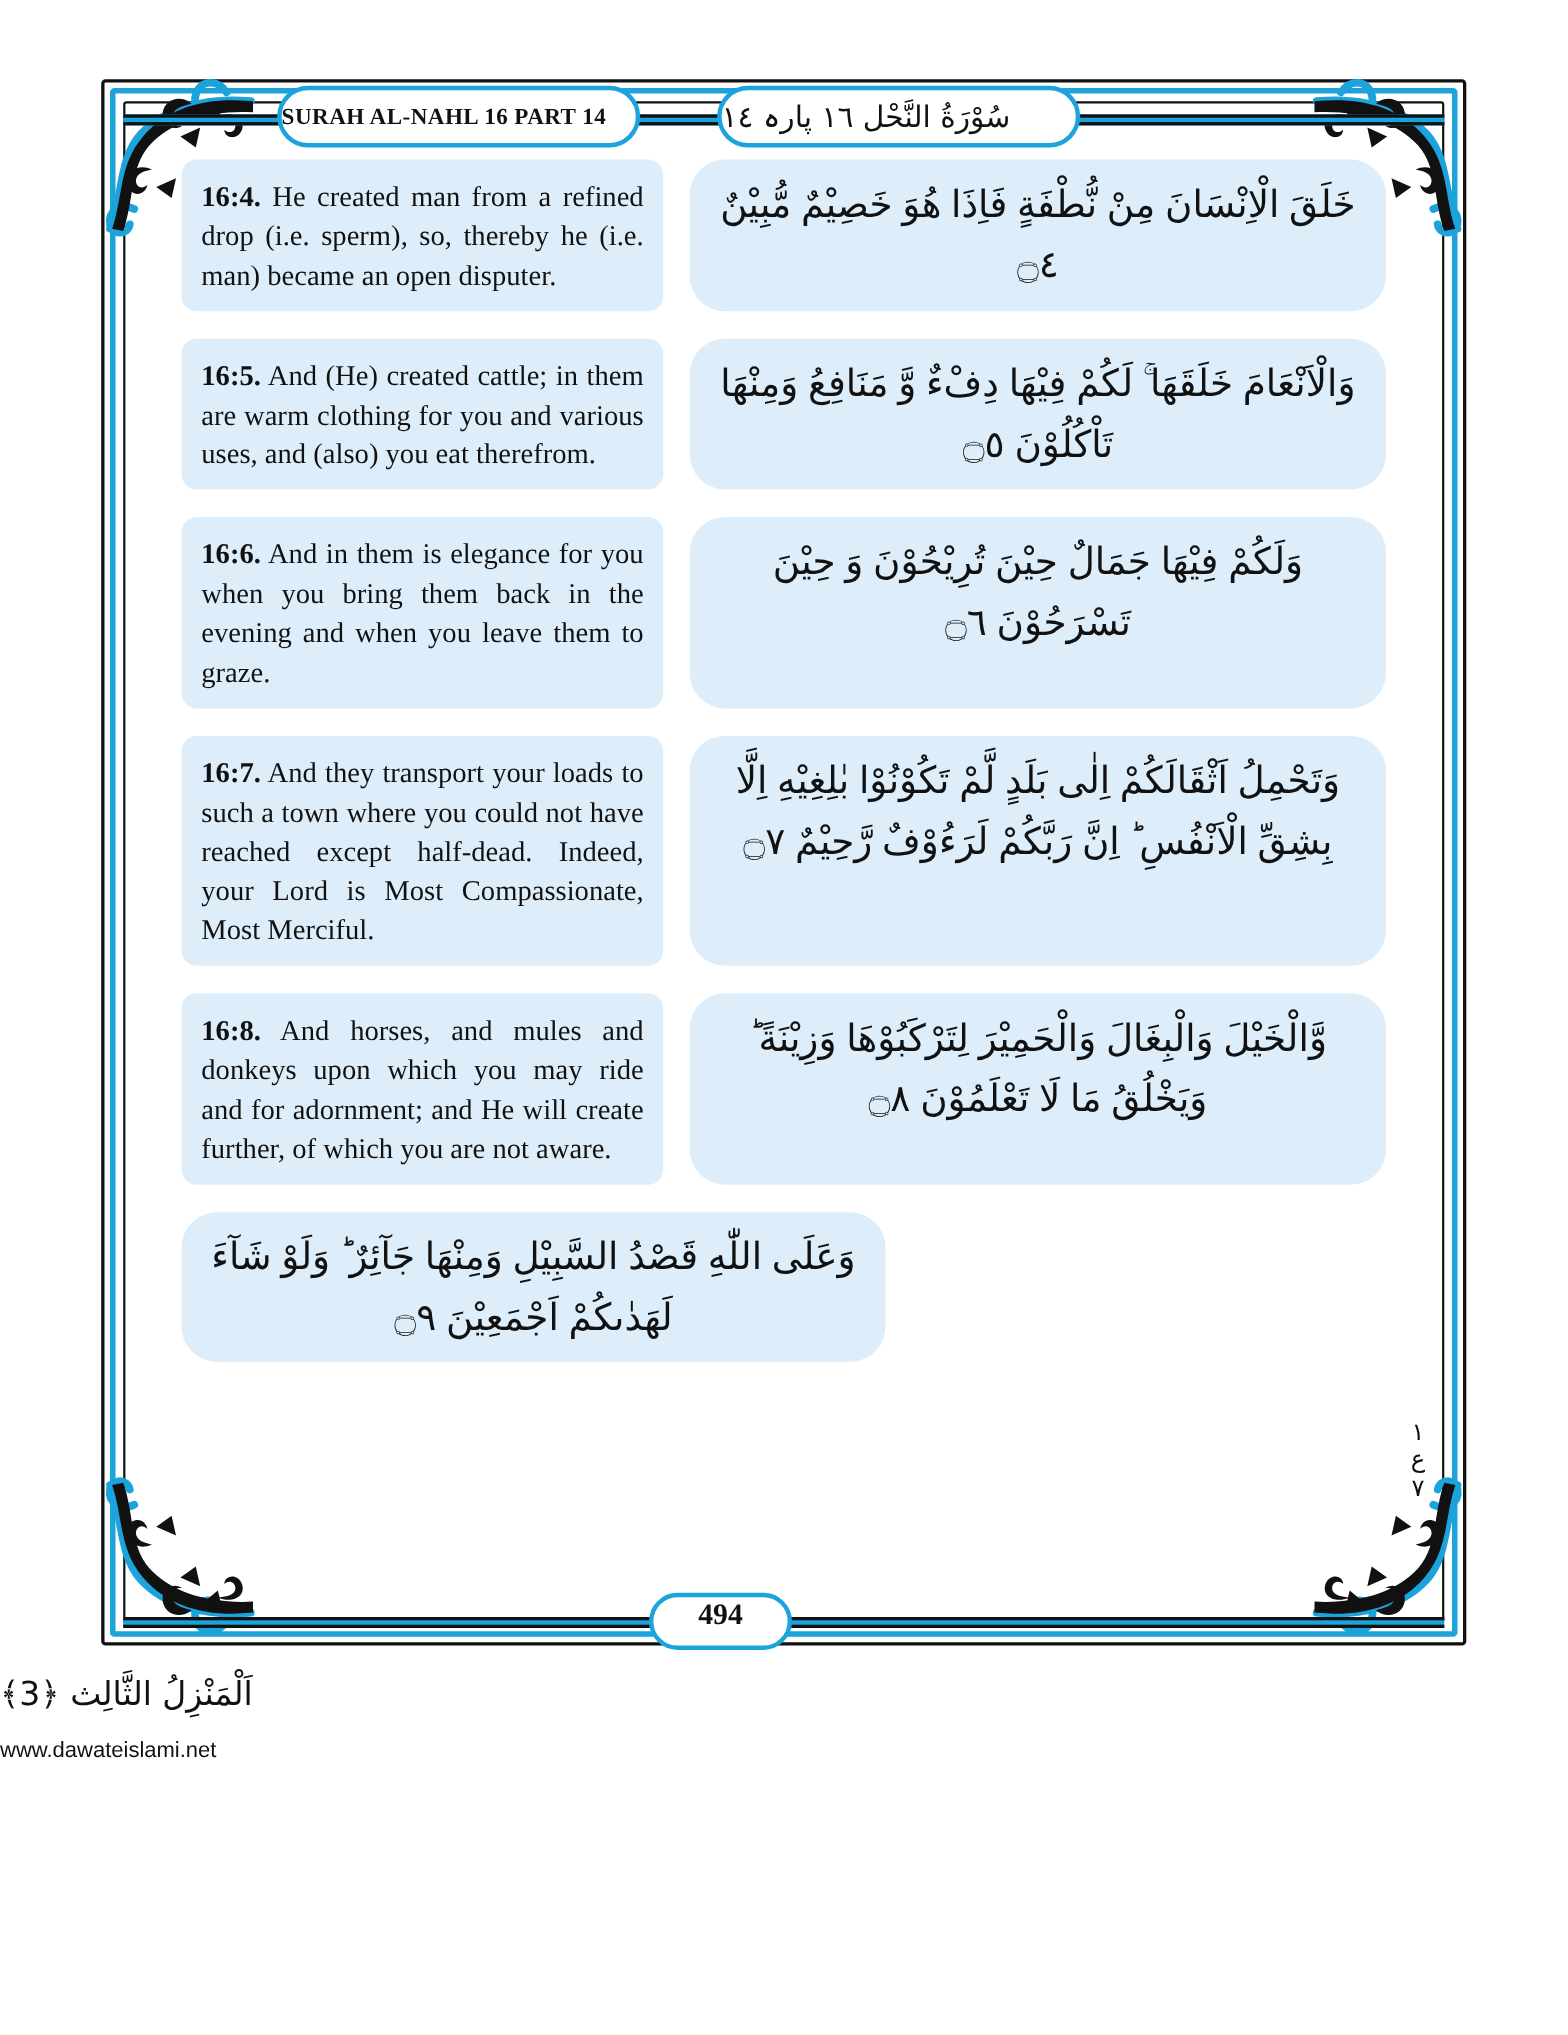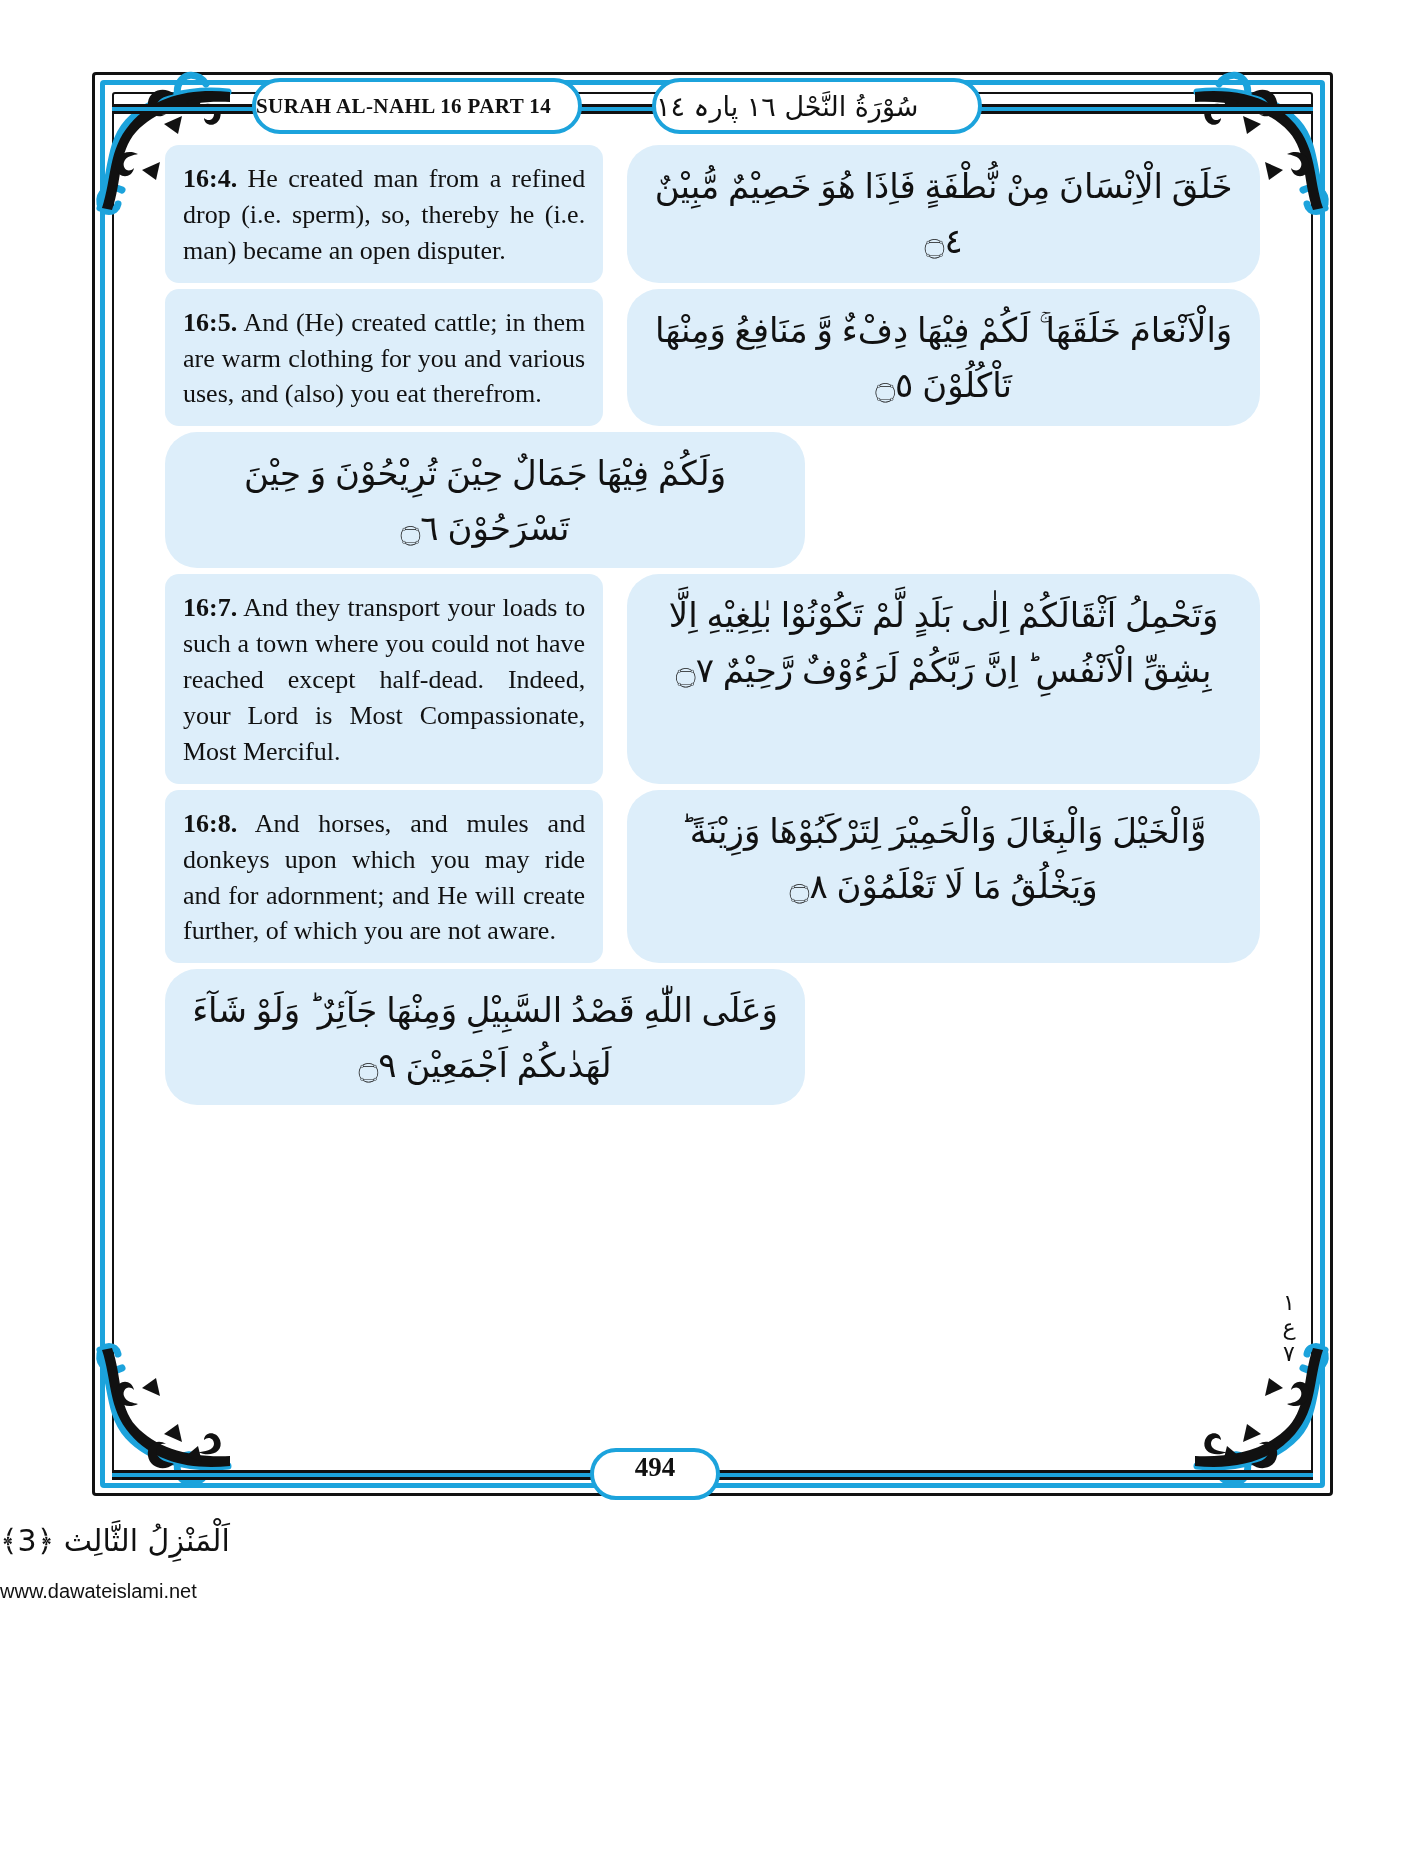--- a/index.html
+++ b/index.html
@@ -124,21 +124,21 @@
   .content {
     position: absolute;
     left: 165px;
     top: 145px;
     width: 1095px;
     height: 1330px;
   }
   .verse-row {
     display: flex;
     gap: 24px;
-    margin-bottom: 6px;
+    margin-bottom: 25px;
   }
   .cell {
     background: #DDEEFA;
     border-radius: 14px;
     box-sizing: border-box;
   }
   .cell-en {
     width: 443px;
     padding: 16px 18px 14px 18px;
     font-family: "Liberation Serif", serif;
@@ -344,20 +344,24 @@
 
     <div class="verse-row">
       <div class="cell cell-en">
         <span class="vnum">16:5.</span>
         <span>And (He) created cattle; in them are warm clothing for you and various uses, and (also) you eat therefrom.</span>
       </div>
       <div class="cell cell-ar">وَالْاَنْعَامَ خَلَقَهَا ۚ لَكُمْ فِيْهَا دِفْءٌ وَّ مَنَافِعُ وَمِنْهَا تَاْكُلُوْنَ ۝٥</div>
     </div>
 
     <div class="verse-row">
+      <div class="cell cell-en">
+        <span class="vnum">16:6.</span>
+        <span>And in them is elegance for you when you bring them back in the evening and when you leave them to graze.</span>
+      </div>
       <div class="cell cell-ar">وَلَكُمْ فِيْهَا جَمَالٌ حِيْنَ تُرِيْحُوْنَ وَ حِيْنَ تَسْرَحُوْنَ ۝٦</div>
     </div>
 
     <div class="verse-row">
       <div class="cell cell-en">
         <span class="vnum">16:7.</span>
         <span>And they transport your loads to such a town where you could not have reached except half-dead. Indeed, your Lord is Most Compassionate, Most Merciful.</span>
       </div>
       <div class="cell cell-ar">وَتَحْمِلُ اَثْقَالَكُمْ اِلٰى بَلَدٍ لَّمْ تَكُوْنُوْا بٰلِغِيْهِ اِلَّا بِشِقِّ الْاَنْفُسِ ؕ اِنَّ رَبَّكُمْ لَرَءُوْفٌ رَّحِيْمٌ ۝٧</div>
     </div>

